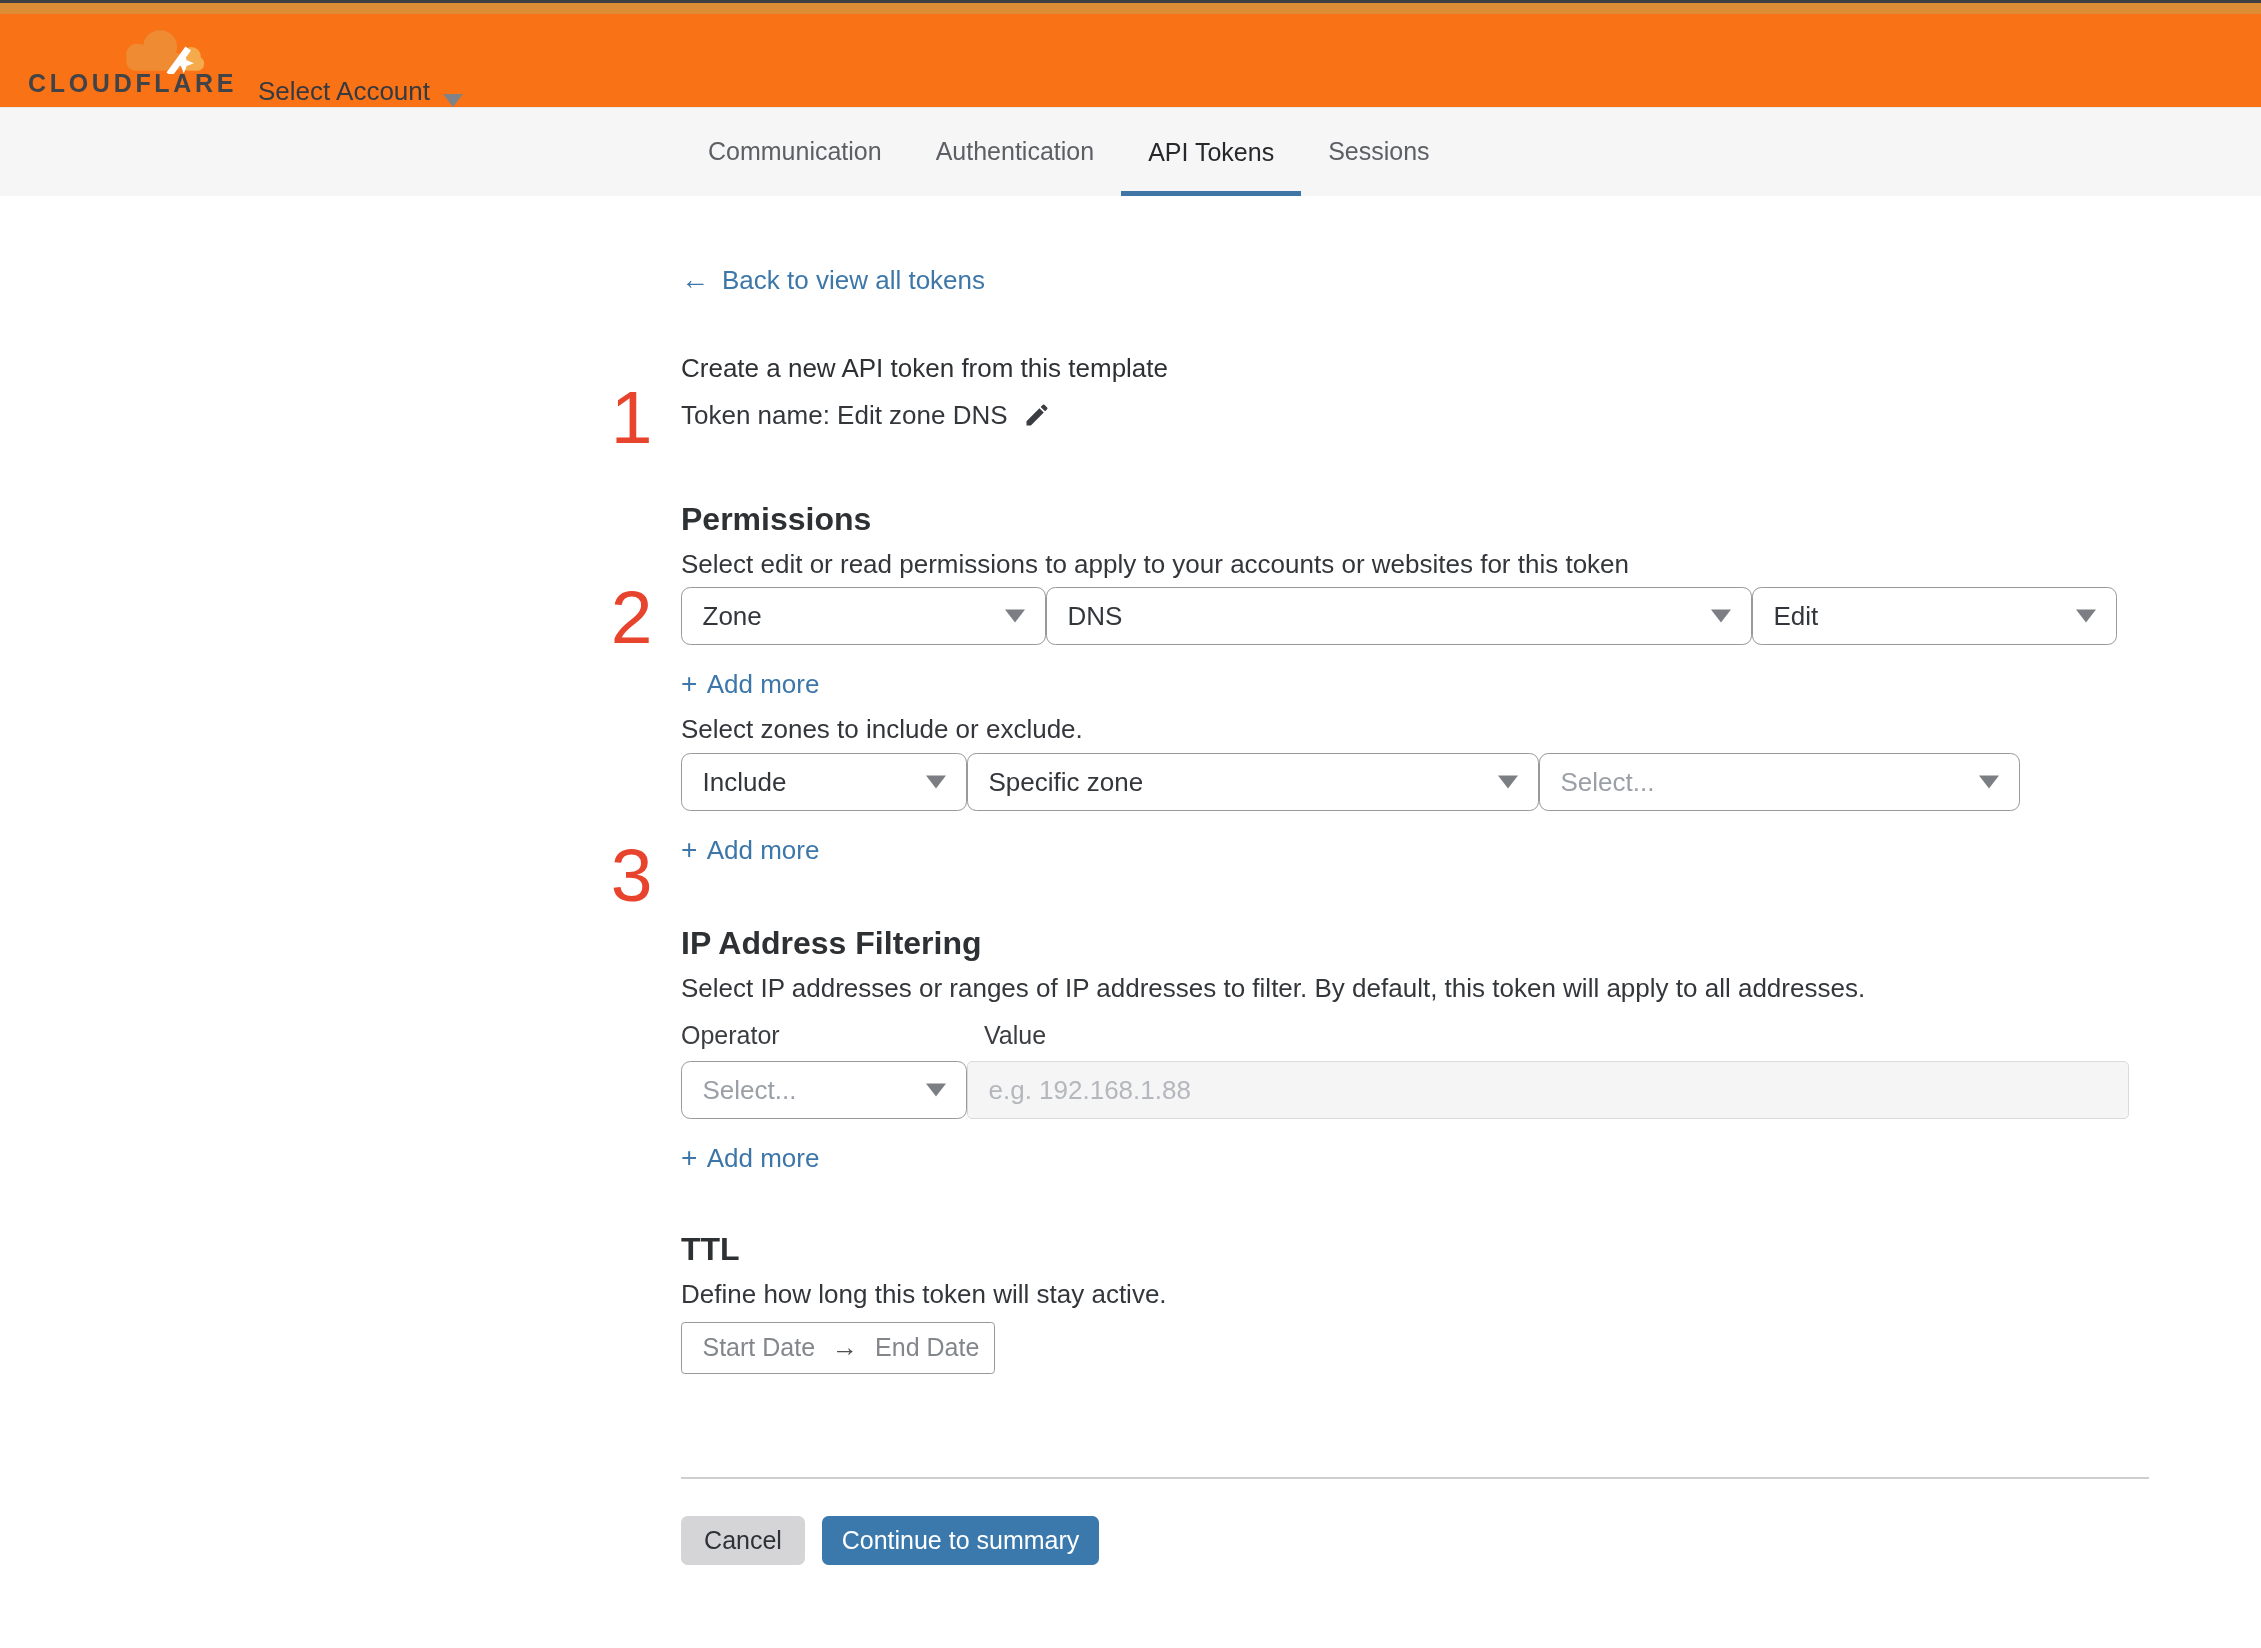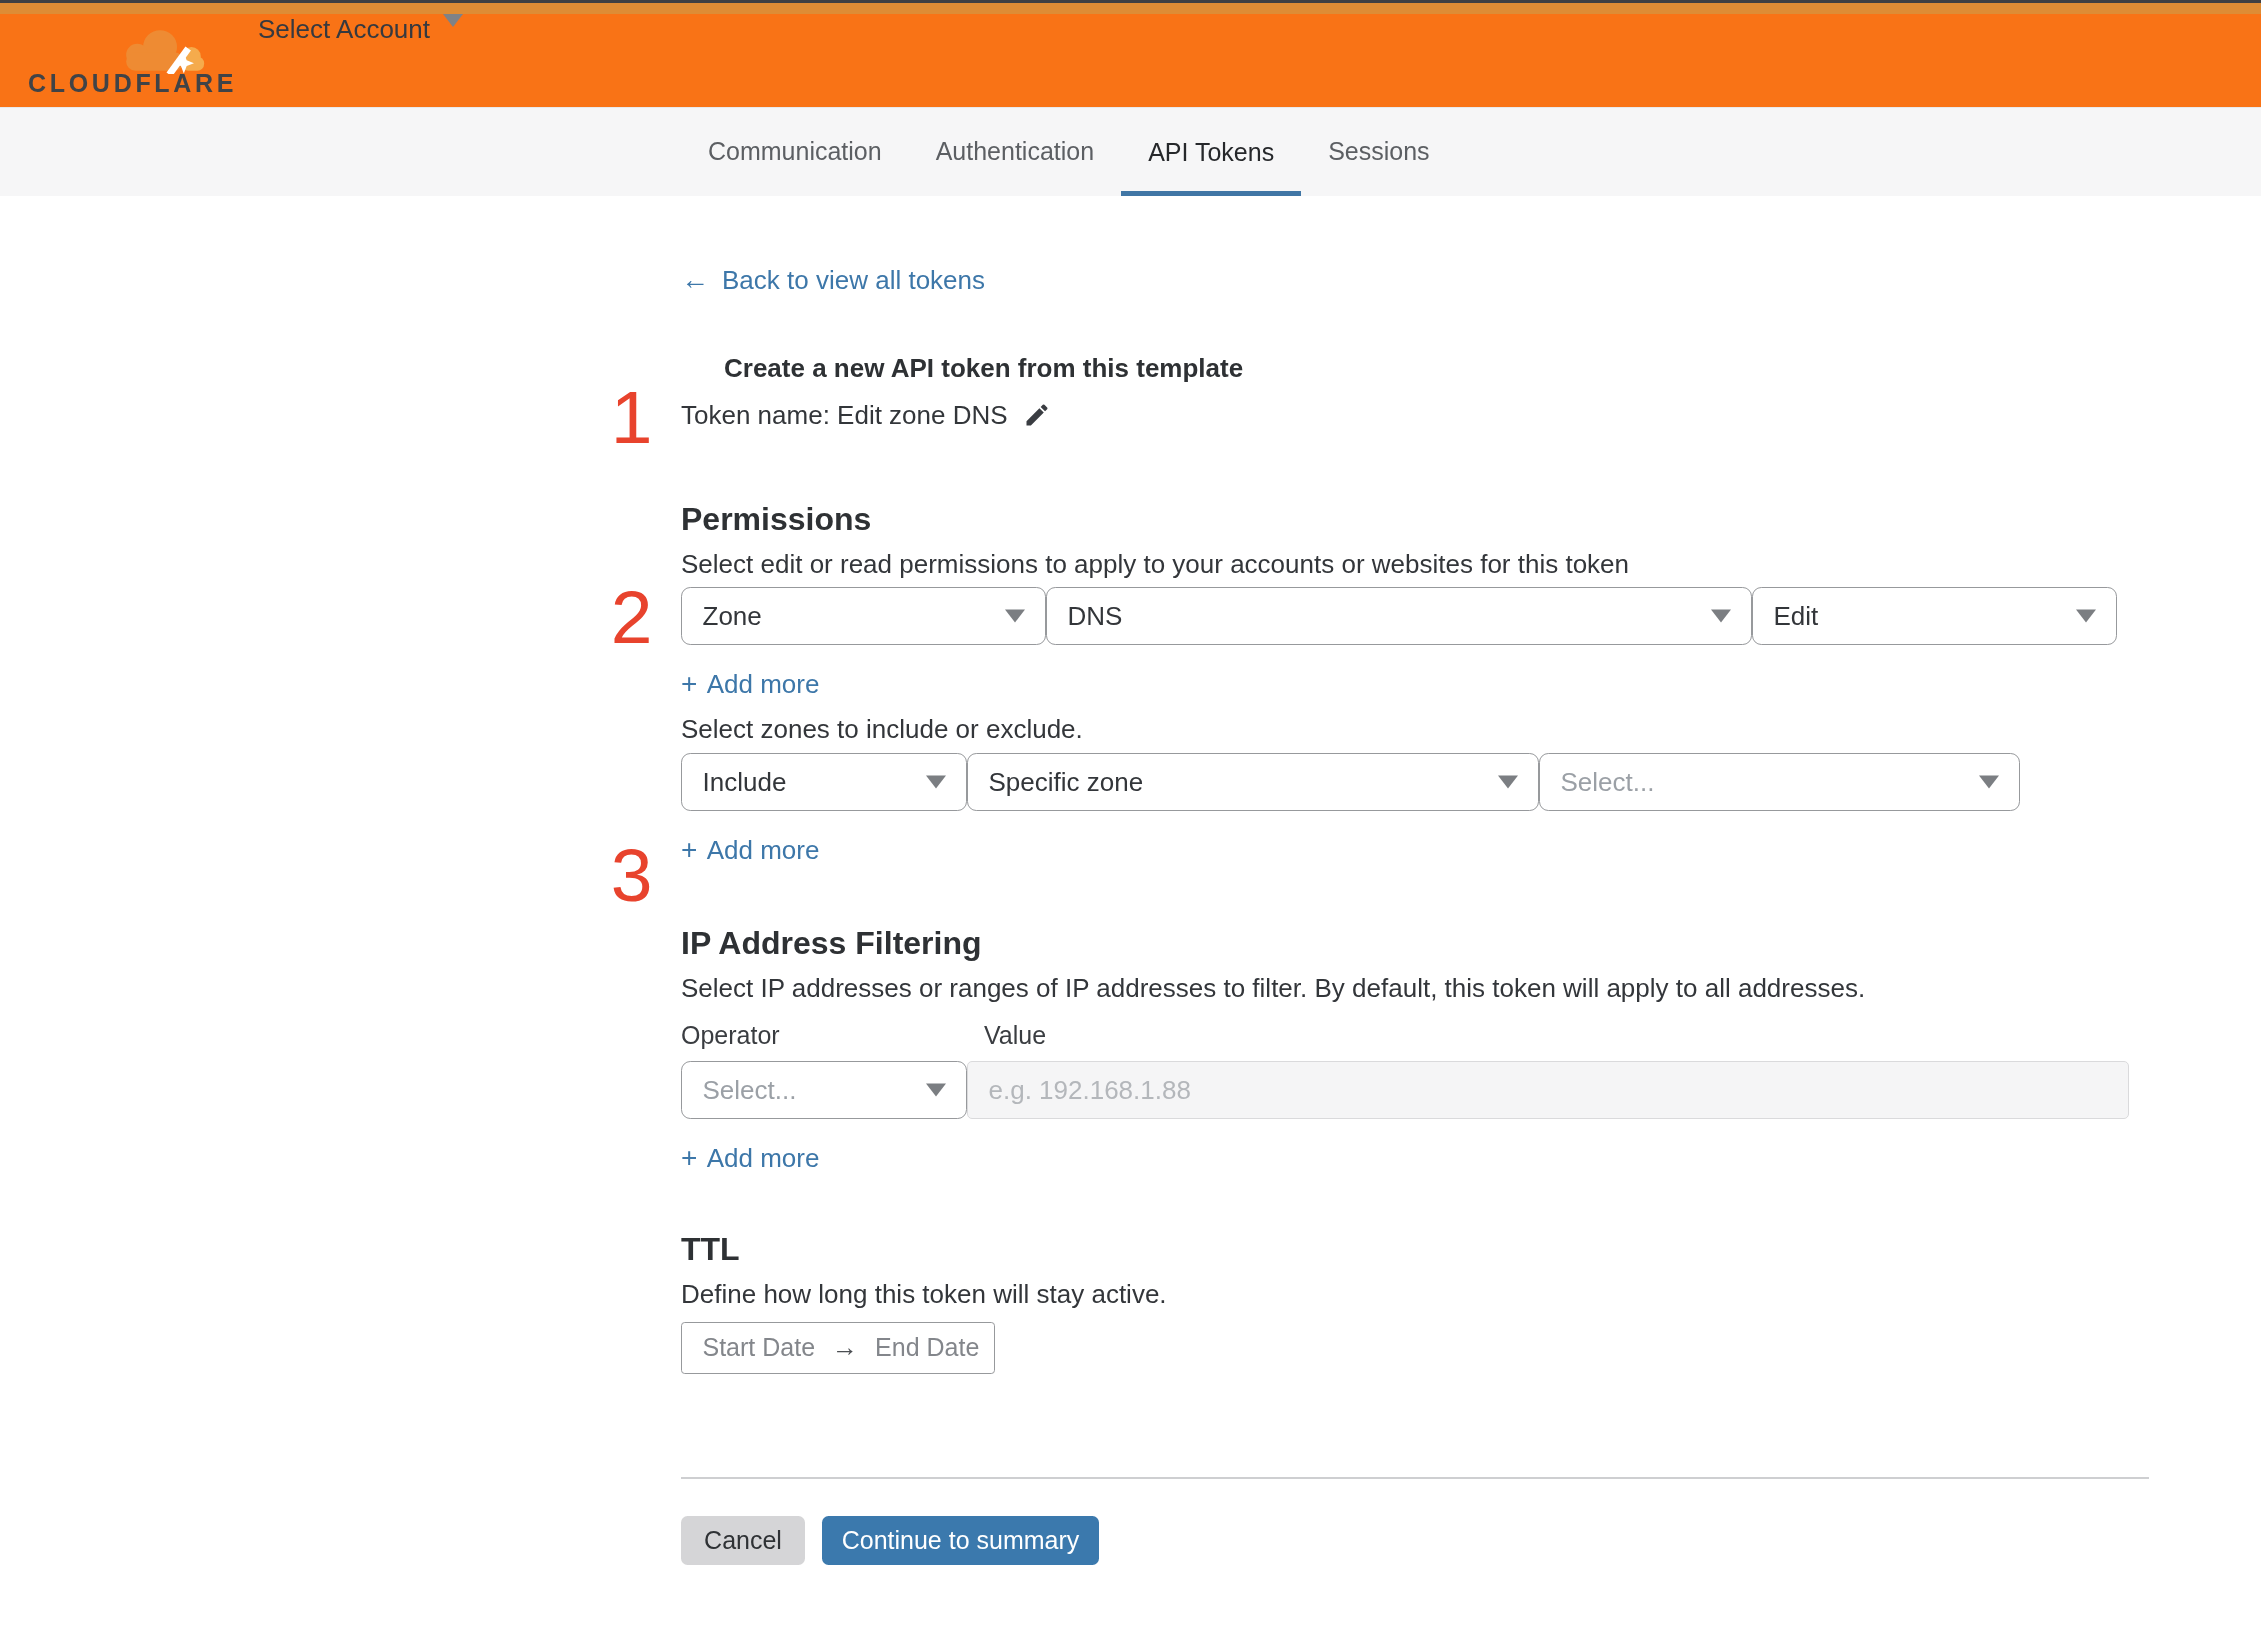--- a/index.html
+++ b/index.html
@@ -15,21 +15,21 @@
 
   
   .header { height:93px; background:#f97316; position:relative; }
   .logo { position:absolute; left:28px; top:13px; width:177px; height:71px; }
   .logo svg { position:absolute; right:0; top:0; }
   .logo .logo-word {
     position:absolute; left:0; bottom:0; font-size:25px; font-weight:bold;
     letter-spacing:3.7px; color:#404347;
   }
   .account { position:absolute; left:258px; top:0; height:93px;
-    display:flex; align-items:flex-start; gap:13px; cursor:pointer; }
+    display:flex; align-items:flex-end; gap:13px; cursor:pointer; }
   .account .acct-label { font-size:26px; color:#36393f; }
   .caret { width:0; height:0; border-left:10.3px solid transparent;
     border-right:10.3px solid transparent; border-top:13px solid #7f8287; }
 
   
   .tabbar { height:89px; background:#f6f6f7; border-top:0.9px solid #e9e9ea;
     display:flex; padding-left:681px; }
   .tab { padding:0 27px; display:flex; align-items:center; font-size:25px;
     color:#5c5f63; cursor:pointer; }
   .tab.active { color:#26282b; border-bottom:5.6px solid #4076a5; padding-top:5.6px; }
@@ -38,21 +38,21 @@
   .main { position:relative; margin-left:681px; width:1468px; padding-top:68px; }
 
   .step-num { position:absolute; left:-73px; width:47px; text-align:center;
     font-size:75px; line-height:75px; color:#e8432d; }
   .step-1 { top:184px; } .step-2 { top:384px; } .step-3 { top:642px; }
 
   .back-link { display:flex; align-items:center; gap:13px; font-size:26px;
     line-height:32px; color:#3d77a9; cursor:pointer; width:fit-content; }
   .back-arrow { font-size:28px; }
 
-  .h1 { margin-top:56px; font-size:26px; line-height:32px; font-weight:bold; color:#2e3134;margin-left:43px; }
+  .h1 { margin-top:56px; font-size:26px; line-height:32px; font-weight:normal; color:#2e3134; }
   .token-line { margin-top:15px; font-size:26px; line-height:32px; color:#33363a;
     display:flex; align-items:center; gap:15px; }
   .pencil { width:28px; height:28px; cursor:pointer; }
   .pencil svg { width:28px; height:28px; fill:#3a3d42; }
 
   .section-title { font-size:32px; line-height:32px; font-weight:bold; color:#2e3134; }
   .desc { margin-top:13px; font-size:26px; line-height:32px; color:#33363a; }
 
   .row { display:flex; }
   .select { height:58px; border:1.9px solid #97999c; border-radius:9.3px; background:#fff;

